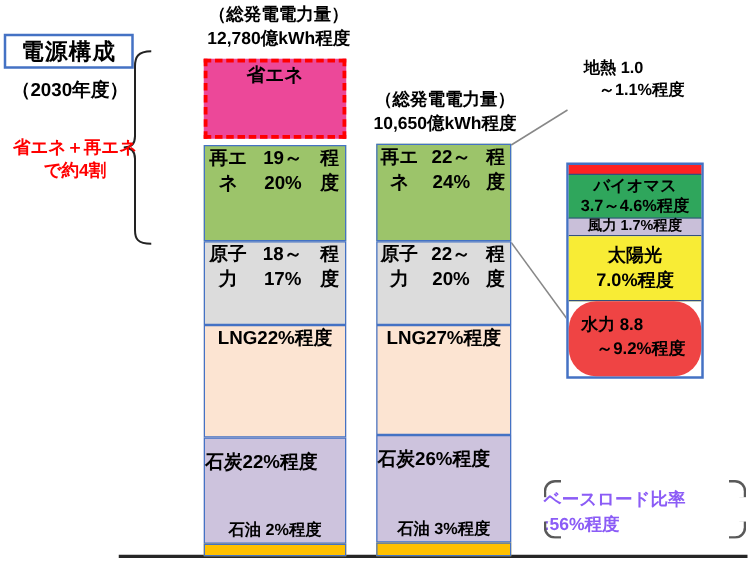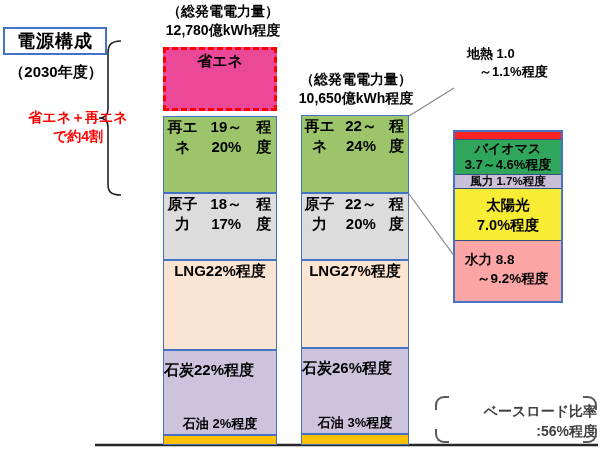--- a/index.html
+++ b/index.html
@@ -5,21 +5,21 @@
   html,body{margin:0;padding:0;background:#fff;}
   #canvas{
     position:relative;width:600px;height:449px;background:#ffffff;overflow:hidden;
     font-family:"Liberation Sans","DejaVu Sans",sans-serif;font-weight:bold;color:#000;
   }
   .abs{position:absolute;}
   
   .title-box{left:3px;top:27px;width:100px;height:24px;border:2px solid #4472C4;
     display:flex;align-items:center;justify-content:center;font-size:18px;letter-spacing:1px;background:#fff;}
   .subtitle{left:0;top:63px;width:112px;text-align:center;font-size:15px;}
-  .note{left:0;top:108px;width:120px;text-align:center;font-size:14px;color:#FF0000;line-height:19px;margin-left:18px;}
+  .note{left:0;top:108px;width:120px;text-align:center;font-size:14px;color:#FF0000;line-height:19px;}
   
   .b1-header{left:148px;top:2px;width:150px;text-align:center;font-size:14px;line-height:19px;}
   .b2-header{left:286px;top:70px;width:140px;text-align:center;font-size:14px;line-height:19px;}
   
   .dashed-box{left:163px;top:47px;width:114px;height:64px;border:3px dashed #FF0000;background:#ec4899;
     box-sizing:border-box;display:flex;flex-direction:row;justify-content:center;
     text-align:center;font-size:15px;line-height:21px;}
   
   .bar{display:flex;flex-direction:column;}
   .bar1{left:163px;top:116px;width:114px;}
@@ -38,22 +38,22 @@
   .bseg{box-sizing:border-box;border-bottom:1px solid #33507E;text-align:center;
     display:flex;flex-direction:column;justify-content:center;}
   .bseg:last-child{border-bottom:none;}
   .s-geo{height:8px;}
   .s-bio{height:35px;font-size:13px;line-height:16px;}
   .s-wind{height:14px;font-size:11.5px;line-height:13px;}
   .s-solar{height:52px;font-size:14.5px;line-height:20px;}
   .s-hydro{height:60px;font-size:13.5px;line-height:19px;text-align:left;justify-content:flex-start;padding-top:9px;}
   .hy-l1{padding-left:10px;} .hy-l2{padding-left:22px;}
   
-  .baseload{left:435px;top:396px;width:162px;height:47px;text-align:right;font-size:14px;line-height:20px;
-    box-sizing:border-box;padding-top:5px;color:#404040;}
+  .baseload{left:435px;top:384px;width:162px;height:47px;text-align:left;font-size:14px;line-height:20px;
+    box-sizing:border-box;padding-top:5px;color:#8b5cf6;}
   .corner{position:absolute;width:14px;height:14px;border:2px solid #595959;box-sizing:border-box;}
   .c-tl{top:0;left:0;border-right:none;border-bottom:none;border-top-left-radius:9px;}
   .c-tr{top:0;right:0;border-left:none;border-bottom:none;border-top-right-radius:9px;}
   .c-bl{bottom:0;left:0;border-right:none;border-top:none;border-bottom-left-radius:9px;}
   .c-br{bottom:0;right:0;border-left:none;border-top:none;border-bottom-right-radius:9px;}
   svg.overlay{position:absolute;left:0;top:0;pointer-events:none;}
 </style>
 </head>
 <body>
 
@@ -146,21 +146,21 @@
       <div>バイオマス</div>
       <div>3.7～4.6%程度</div>
     </div>
     <div class="bseg s-wind" style="background-color: rgb(201, 191, 217);">
       <div>風力 1.7%程度</div>
     </div>
     <div class="bseg s-solar" style="background-color: rgb(248, 236, 53);">
       <div>太陽光</div>
       <div>7.0%程度</div>
     </div>
-    <div class="bseg s-hydro" style="background-color: #fca5a5;">
+    <div class="bseg s-hydro" style="background-color: #ef4444; border-radius: 22px;">
       <div class="hy-l1">水力 8.8</div>
       <div class="hy-l2">～9.2%程度</div>
     </div>
   </div>
 
   <div class="abs baseload">
     <span class="corner c-tl"></span>
     <span class="corner c-tr"></span>
     <span class="corner c-bl"></span>
     <span class="corner c-br"></span>

